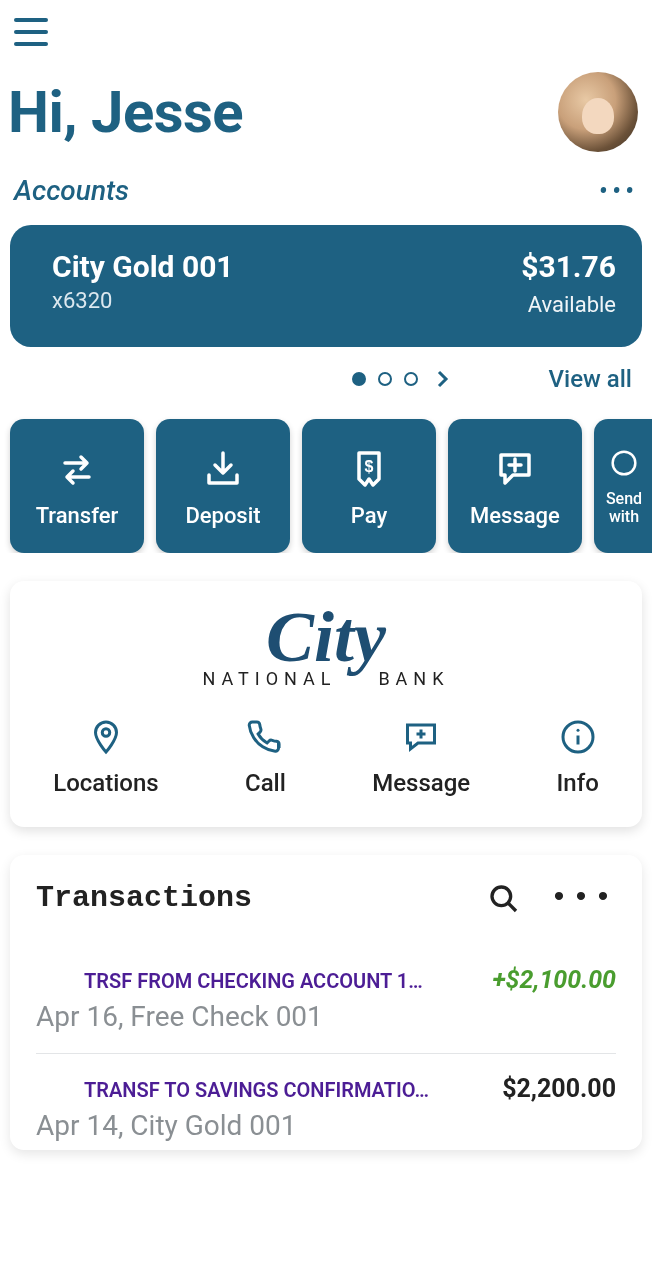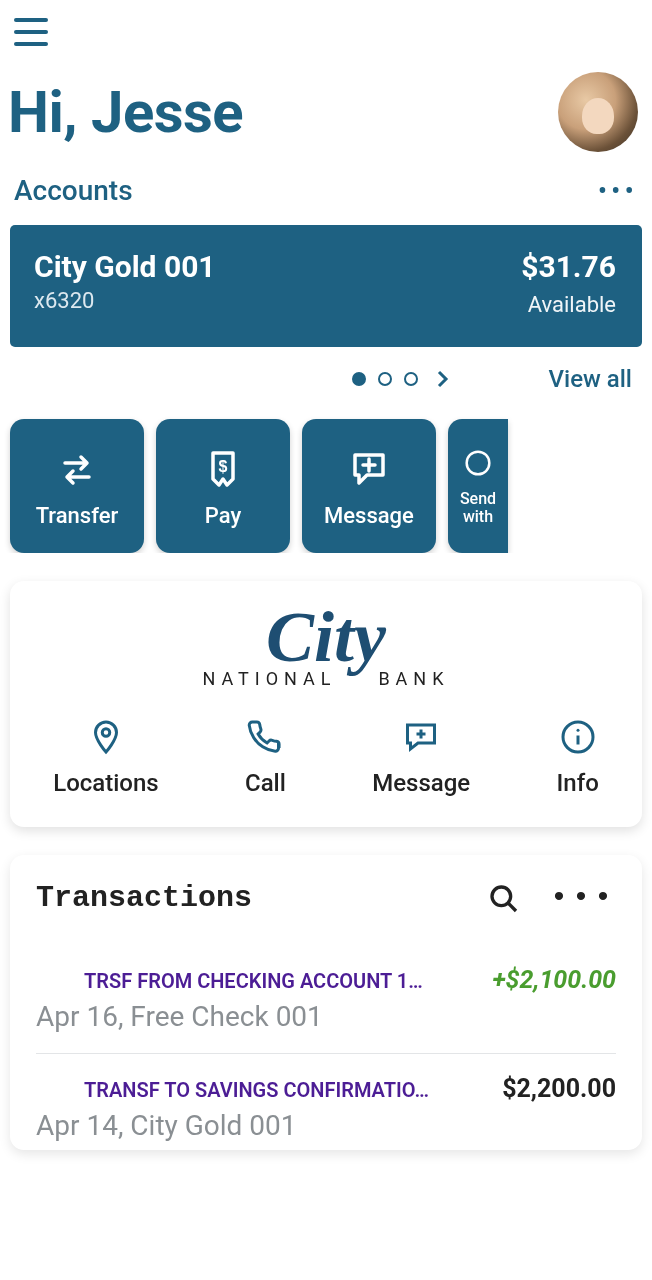--- a/index.html
+++ b/index.html
@@ -45,32 +45,33 @@
   }
   .avatar::after{
     content:""; position:absolute; left:24px; top:26px; width:32px; height:36px;
     background:#f3d8bf; border-radius:50% 50% 45% 45%;
   }
 
   
   .accounts-header {
     display:flex; align-items:center; justify-content:space-between;
     padding: 22px 14px 0 14px;
+    font-style: italic;
   }
   .accounts-title {
     color:#1e6182; font-size:28px; font-weight:500;
   }
   .more-dots { color:#1e6182; font-size:28px; letter-spacing:4px; cursor:pointer; line-height:1;}
 
   
   .account-card {
     margin: 18px 10px 0 10px;
     background:#1e6182;
-    border-radius:5px;
-    padding:24px 26px 30px 24px;
+    border-radius:21px;
+    padding:24px 26px 30px 42px;
     color:#fff;
     display:flex; justify-content:space-between;
   }
   .account-left .acct-name { font-size:30px; font-weight:700; }
   .account-left .acct-mask { font-size:22px; color:#dce8ef; margin-top:4px; }
   .account-right { text-align:right; }
   .account-right .balance { font-size:30px; font-weight:700; }
   .account-right .avail { font-size:22px; color:#f0f5f8; margin-top:8px; }
 
   
@@ -223,20 +224,27 @@
 <div class="quick-row">
   <div class="qcard">
     <svg viewBox="0 0 48 48" fill="none" stroke="#fff" stroke-width="3.5" stroke-linecap="round" stroke-linejoin="round">
       <path d="M12 18 L34 18 M34 18 L28 12 M34 18 L28 24"></path>
       <path d="M36 32 L14 32 M14 32 L20 26 M14 32 L20 38"></path>
     </svg>
     <div class="qlabel">Transfer</div>
   </div>
   <div class="qcard">
     <svg viewBox="0 0 48 48" fill="none" stroke="#fff" stroke-width="3.5" stroke-linecap="round" stroke-linejoin="round">
+      <path d="M24 8 L24 28 M24 28 L16 20 M24 28 L32 20"></path>
+      <path d="M10 30 L10 38 L38 38 L38 30"></path>
+    </svg>
+    <div class="qlabel">Deposit</div>
+  </div>
+  <div class="qcard">
+    <svg viewBox="0 0 48 48" fill="none" stroke="#fff" stroke-width="3.5" stroke-linecap="round" stroke-linejoin="round">
       <path d="M14 8 L34 8 L34 34 L28 40 L24 34 L20 40 L14 34 Z"></path>
       <text x="24" y="27" text-anchor="middle" font-size="16" fill="#fff" stroke="none" font-family="Arial" font-weight="bold">$</text>
     </svg>
     <div class="qlabel">Pay</div>
   </div>
   <div class="qcard">
     <svg viewBox="0 0 48 48" fill="none" stroke="#fff" stroke-width="3.5" stroke-linecap="round" stroke-linejoin="round">
       <path d="M10 10 L38 10 L38 30 L22 30 L14 38 L14 30 L10 30 Z"></path>
       <path d="M24 14 L24 26 M18 20 L30 20"></path>
     </svg>

